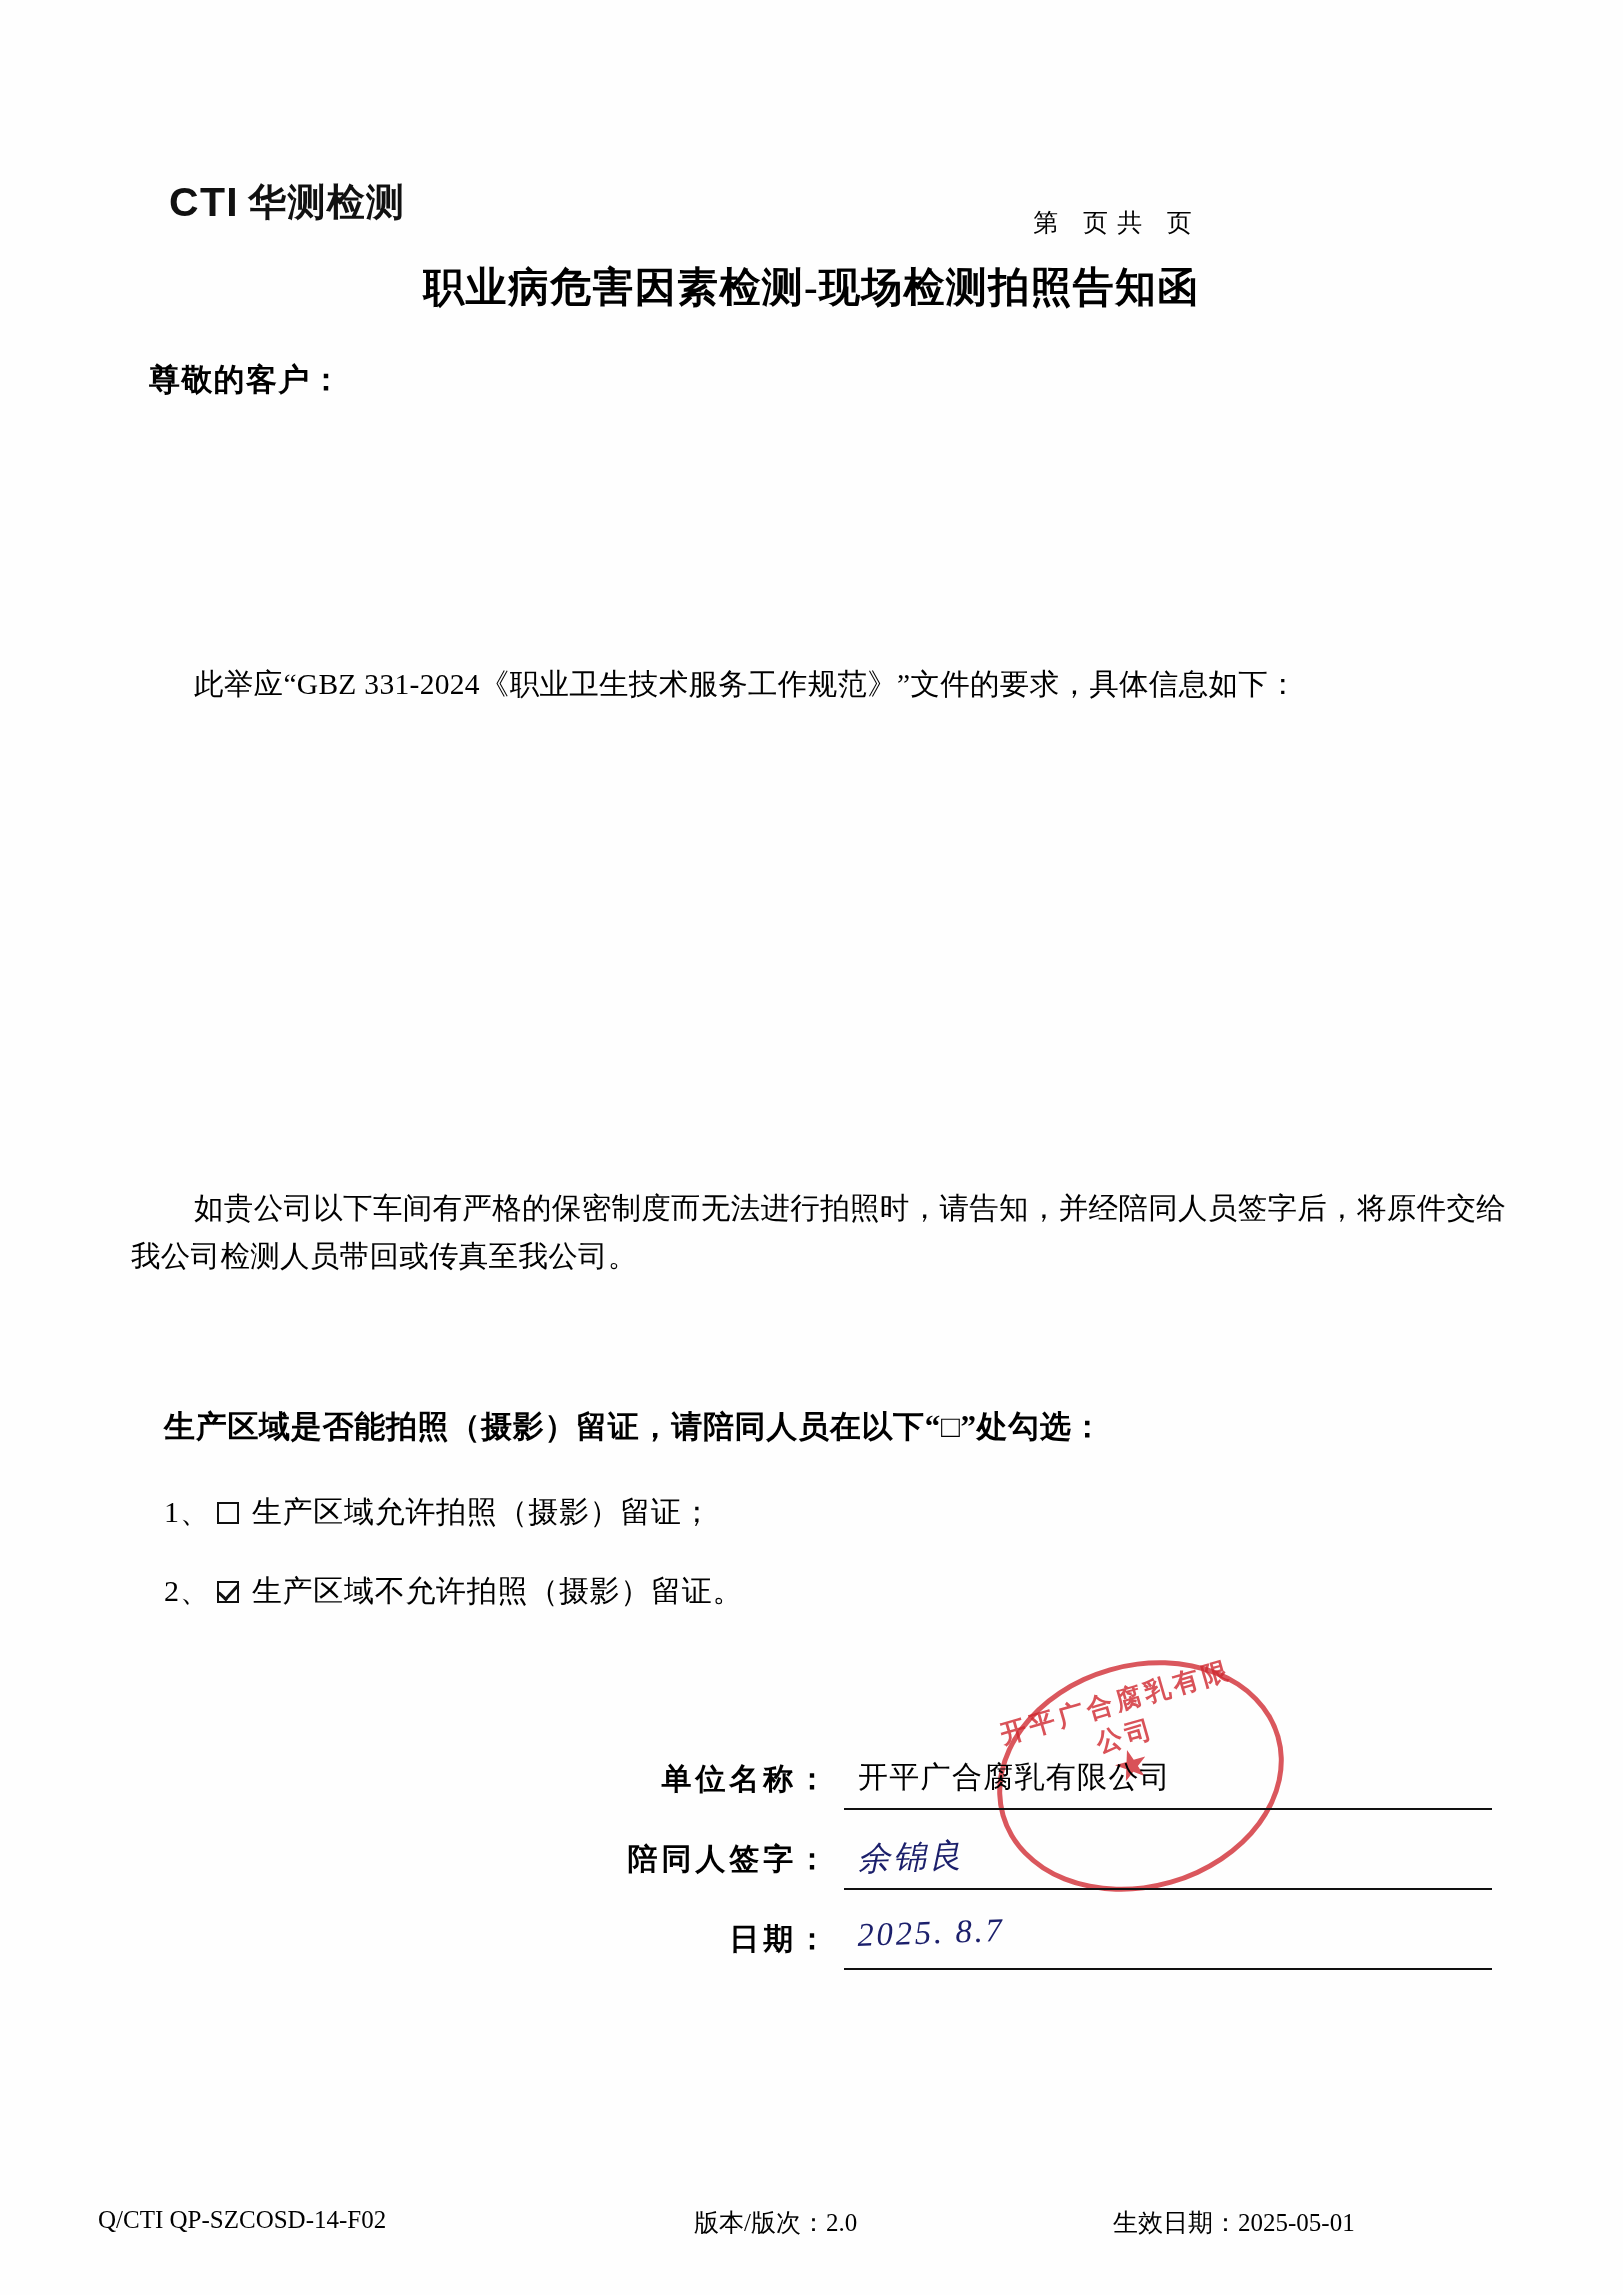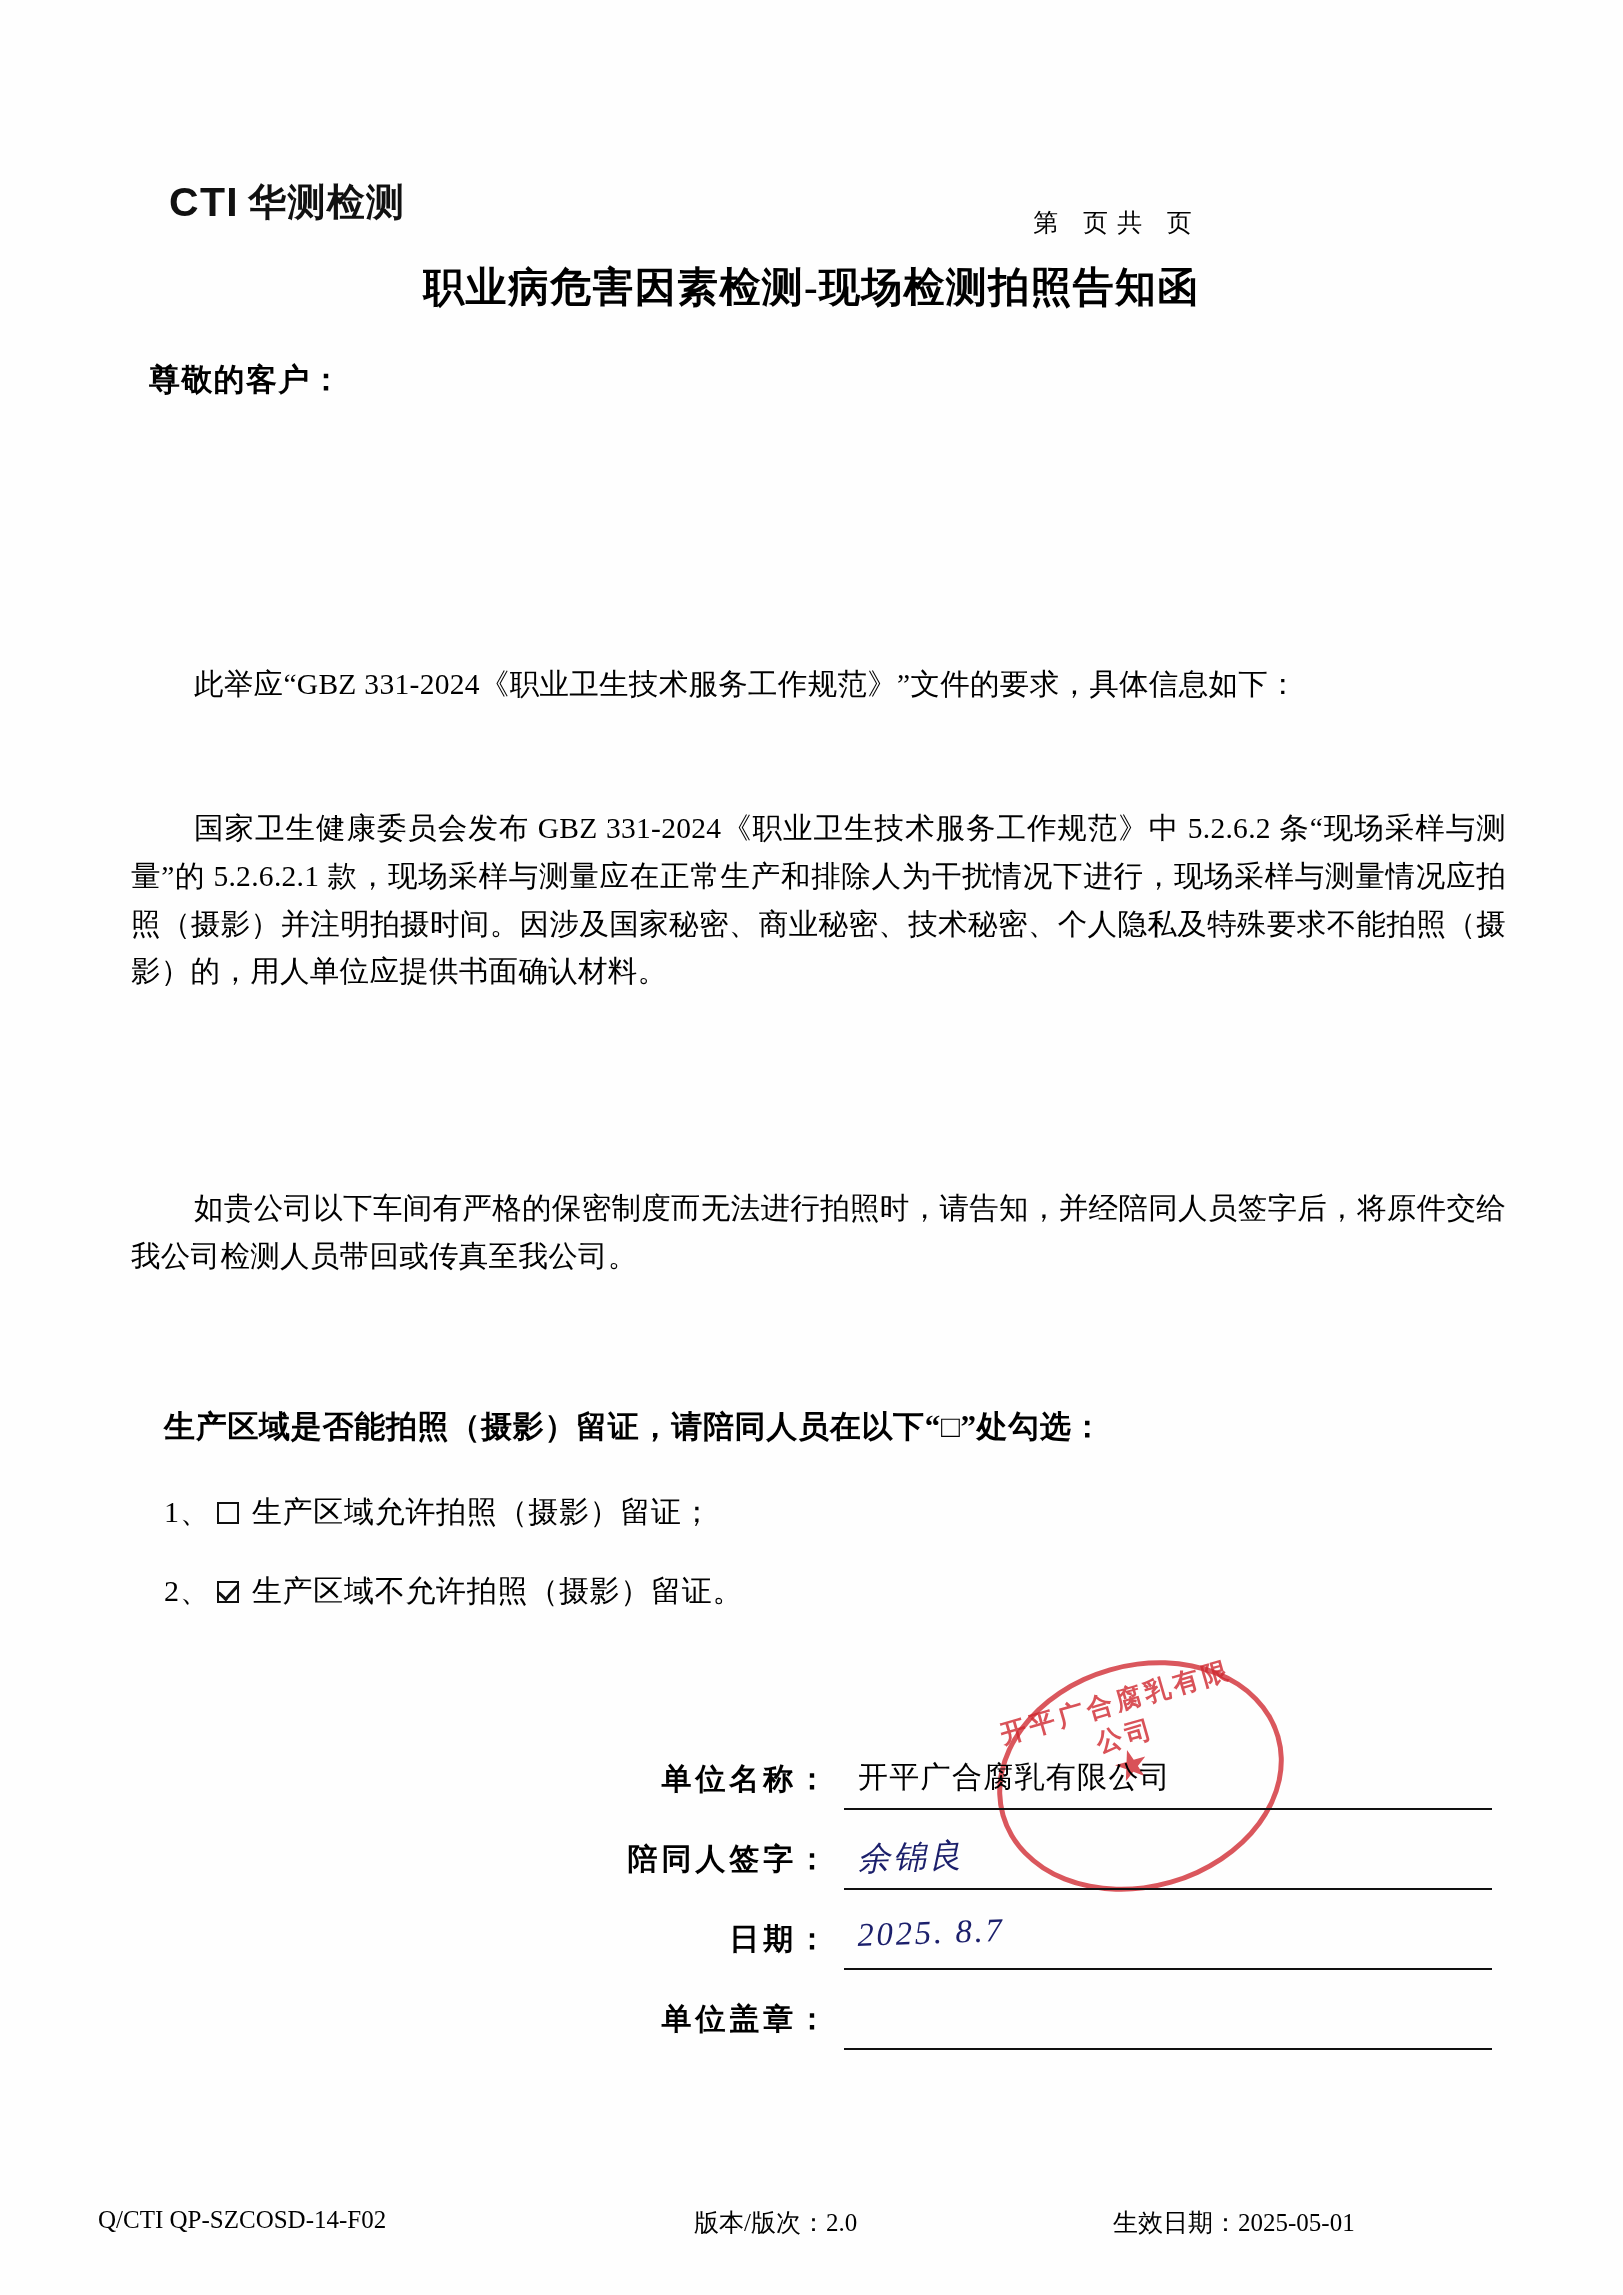--- a/index.html
+++ b/index.html
@@ -263,21 +263,20 @@
       <span class="logo-cn">华测检测</span>
     </div>
     <div class="pagenum">第 页共 页</div>
   </div>
 
   <div class="doc-title">职业病危害因素检测-现场检测拍照告知函</div>
 
   <div class="salutation">尊敬的客户：</div>
 
   <div class="body-block indent" id="para2">此举应“GBZ 331-2024《职业卫生技术服务工作规范》”文件的要求，具体信息如下：</div>
-  <div class="body-block indent" id="para3">国家卫生健康委员会发布 GBZ 331-2024《职业卫生技术服务工作规范》中 5.2.6.2 条“现场采样与测量”的 5.2.6.2.1 款，现场采样与测量应在正常生产和排除人为干扰情况下进行，现场采样与测量情况应拍照（摄影）并注明拍摄时间。因涉及国家秘密、商业秘密、技术秘密、个人隐私及特殊要求不能拍照（摄影）的，用人单位应提供书面确认材料。</div>
   <div class="body-block indent" id="para4">如贵公司以下车间有严格的保密制度而无法进行拍照时，请告知，并经陪同人员签字后，将原件交给我公司检测人员带回或传真至我公司。</div>
 
   <div class="bold-line">生产区域是否能拍照（摄影）留证，请陪同人员在以下“□”处勾选：</div>
 
   <div class="option" id="opt1">
     <span class="opt-num">1、</span>
     <span class="checkbox"></span>
     <span>生产区域允许拍照（摄影）留证；</span>
   </div>
 
@@ -300,24 +299,20 @@
     <div class="sig-row">
       <span class="sig-label">陪同人签字：</span>
       <span class="sig-value handwriting">余锦良</span>
       <span class="sig-line"></span>
     </div>
     <div class="sig-row">
       <span class="sig-label">日期：</span>
       <span class="sig-value handwriting">2025. 8.7</span>
       <span class="sig-line"></span>
     </div>
-    <div class="sig-row">
-      <span class="sig-label">单位盖章：</span>
-      <span class="sig-line"></span>
-    </div>
   </div>
 
   <div class="footer">
     <span class="footer-left">Q/CTI QP-SZCOSD-14-F02</span>
     <span class="footer-center">版本/版次：2.0</span>
     <span class="footer-right">生效日期：2025-05-01</span>
   </div>
 
 </div>
 

